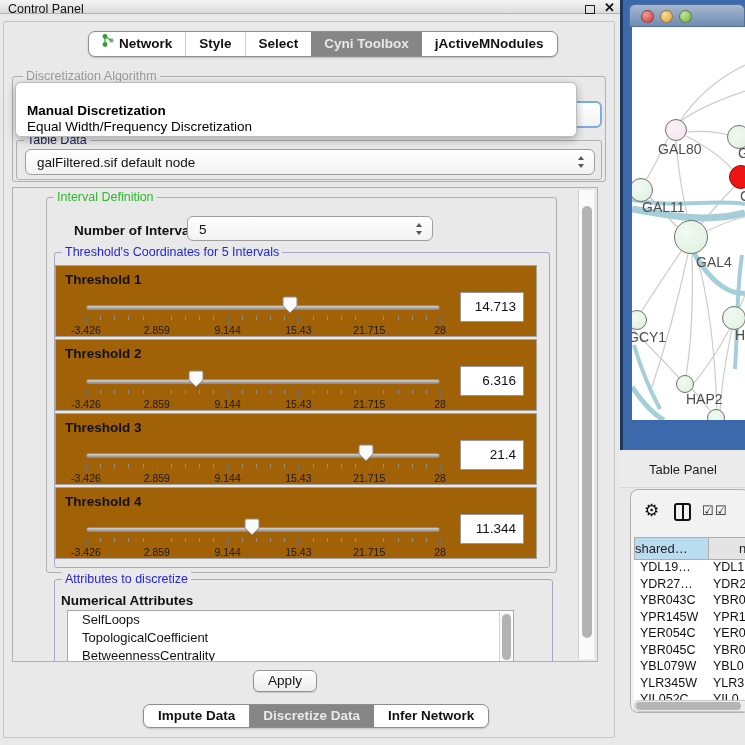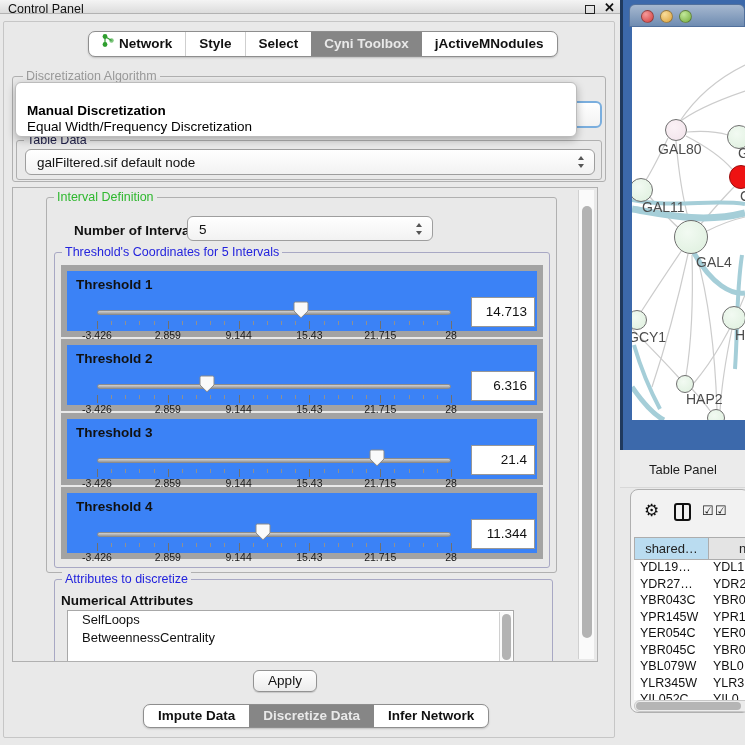--- a/index.html
+++ b/index.html
@@ -38,21 +38,21 @@
   #algo-popup { left:15px; top:82px; width:562px; height:55px; background:#fff; border:1px solid #bcbcbc; border-radius:6px; box-shadow:0 3px 8px rgba(0,0,0,.28); z-index:6; }
   #algo-prompt { left:0; right:0; top:5px; text-align:center; color:#b3b3b3; font-size:13px; }
   .algo-item { left:11px; font-size:13.5px; color:#000; white-space:nowrap; }
 
   
   #scrollwrap { left:12px; top:187px; width:586px; height:475px; border:1px solid #b0b0b0; background:#e9e9e9; overflow:hidden; }
   .vscroll-track { position:absolute; background:#fafafa; border-left:1px solid #d0d0d0; }
   .vscroll-thumb { position:absolute; background:#b3b3b3; border-radius:6px; }
 
   
-  .thr-box { position:absolute; left:6px; width:482px; height:72px; background:#3b82f6; border:6px solid #a3a3a3; }
+  .thr-box { position:absolute; left:0; width:482px; height:72px; background:#a16207; border:1px solid #a3a3a3; }
   .thr-label { position:absolute; left:9px; top:6px; font-size:13.5px; font-weight:bold; color:#111; }
   .thr-track { position:absolute; left:30px; top:39px; width:354px; height:5px; border:1px solid #8c8c8c; border-radius:3px; background:linear-gradient(#d2d2d2,#989898); }
   .thr-thumb { position:absolute; top:30px; width:16px; height:18px; }
   .ticks-minor { position:absolute; left:30px; top:50px; width:356px; height:4px;
     background-image:repeating-linear-gradient(90deg,#909090 0,#909090 1px,transparent 1px,transparent 14.16px); }
   .ticks-major { position:absolute; left:30px; top:50px; width:356px; height:8px;
     background-image:repeating-linear-gradient(90deg,#707070 0,#707070 1px,transparent 1px,transparent 70.8px); }
   .tick-labels { position:absolute; left:30px; top:58px; width:354px; height:12px; }
   .tick-labels span { position:absolute; transform:translateX(-50%); font-size:10.5px; font-weight:normal; color:#1a1a1a; white-space:nowrap; }
   .thr-value { position:absolute; left:404px; top:26px; width:64px; height:30px; background:#fff; border:1px solid #979797; font-size:13.5px; color:#111; text-align:right; line-height:28px; padding-right:7px; }
@@ -83,21 +83,21 @@
   .node-label { position:absolute; font-size:14px; color:#4c4c4c; white-space:nowrap; }
 
   
   #tp-header { left:620px; top:450px; width:125px; height:38px; background:#ebebeb; border-bottom:1px solid #d8d8d8; }
   #tp-title { left:29px; top:12px; font-size:13px; color:#1c1c1c; }
   #tp-card { left:630px; top:489px; width:120px; height:224px; background:#f2f2f2; border:1px solid #b0b0b0; border-radius:8px; overflow:hidden; }
   .tp-icon { position:absolute; font-size:17px; color:#111; }
   #split-icon { width:17px; height:18px; border:2px solid #111; border-radius:3px; }
   #split-icon:before { content:""; position:absolute; left:50%; top:0; bottom:0; width:2px; background:#111; transform:translateX(-50%); }
   .hdr-cell { position:absolute; top:47px; height:23px; font-size:13px; color:#222; line-height:22px; border:1px solid #adadad; }
-  #hdr-shared { left:3px; width:75px; background:#badcf0; text-align:center; }
+  #hdr-shared { left:3px; width:75px; background:#badcf0; }
   #hdr-name { left:77px; width:50px; background:#e4e4e4; padding-left:30px; }
   #tp-rows { position:absolute; left:3px; top:70px; width:124px; height:140px; background:#fff; overflow:hidden; }
   .tp-row { height:16.5px; font-size:12.5px; color:#111; white-space:nowrap; position:relative; }
   .tp-c1 { position:absolute; left:6px; top:0; }
   .tp-c2 { position:absolute; left:79px; top:0; }
   #tp-hscroll { position:absolute; left:3px; top:210px; width:117px; height:12px; background:#ececec; border:1px solid #c7c7c7; border-radius:6px; }
   #tp-hscroll .thumb { position:absolute; left:1px; top:1px; width:105px; height:8px; background:#b5b5b5; border-radius:5px; }
 </style>
 </head>
 <body>
@@ -253,20 +253,21 @@
         <div class="thr-value">11.344</div>
       </div>
     </div>
   </div>
 
   <div class="fieldset" style="left:41px;top:391px;width:499px;height:95px;border-color:#a8a8c4;">
     <span class="legend" style="color:#2323dd;">Attributes to discretize</span>
     <div class="abs" style="left:6px;top:13px;font-size:13.5px;font-weight:bold;color:#111;">Numerical Attributes</div>
     <div id="attr-list">
       <div class="item">SelfLoops</div>
+      <div class="item">TopologicalCoefficient</div>
       <div class="item">BetweennessCentrality</div>
       <div class="vscroll-track" style="right:1px;top:1px;width:13px;height:68px;">
         <div class="vscroll-thumb" style="left:2px;top:2px;width:9px;height:46px;"></div>
       </div>
     </div>
   </div>
 
   <div class="vscroll-track" style="right:3px;top:2px;width:16px;height:469px;">
     <div class="vscroll-thumb" style="left:3px;top:16px;width:10px;height:432px;"></div>
   </div>

